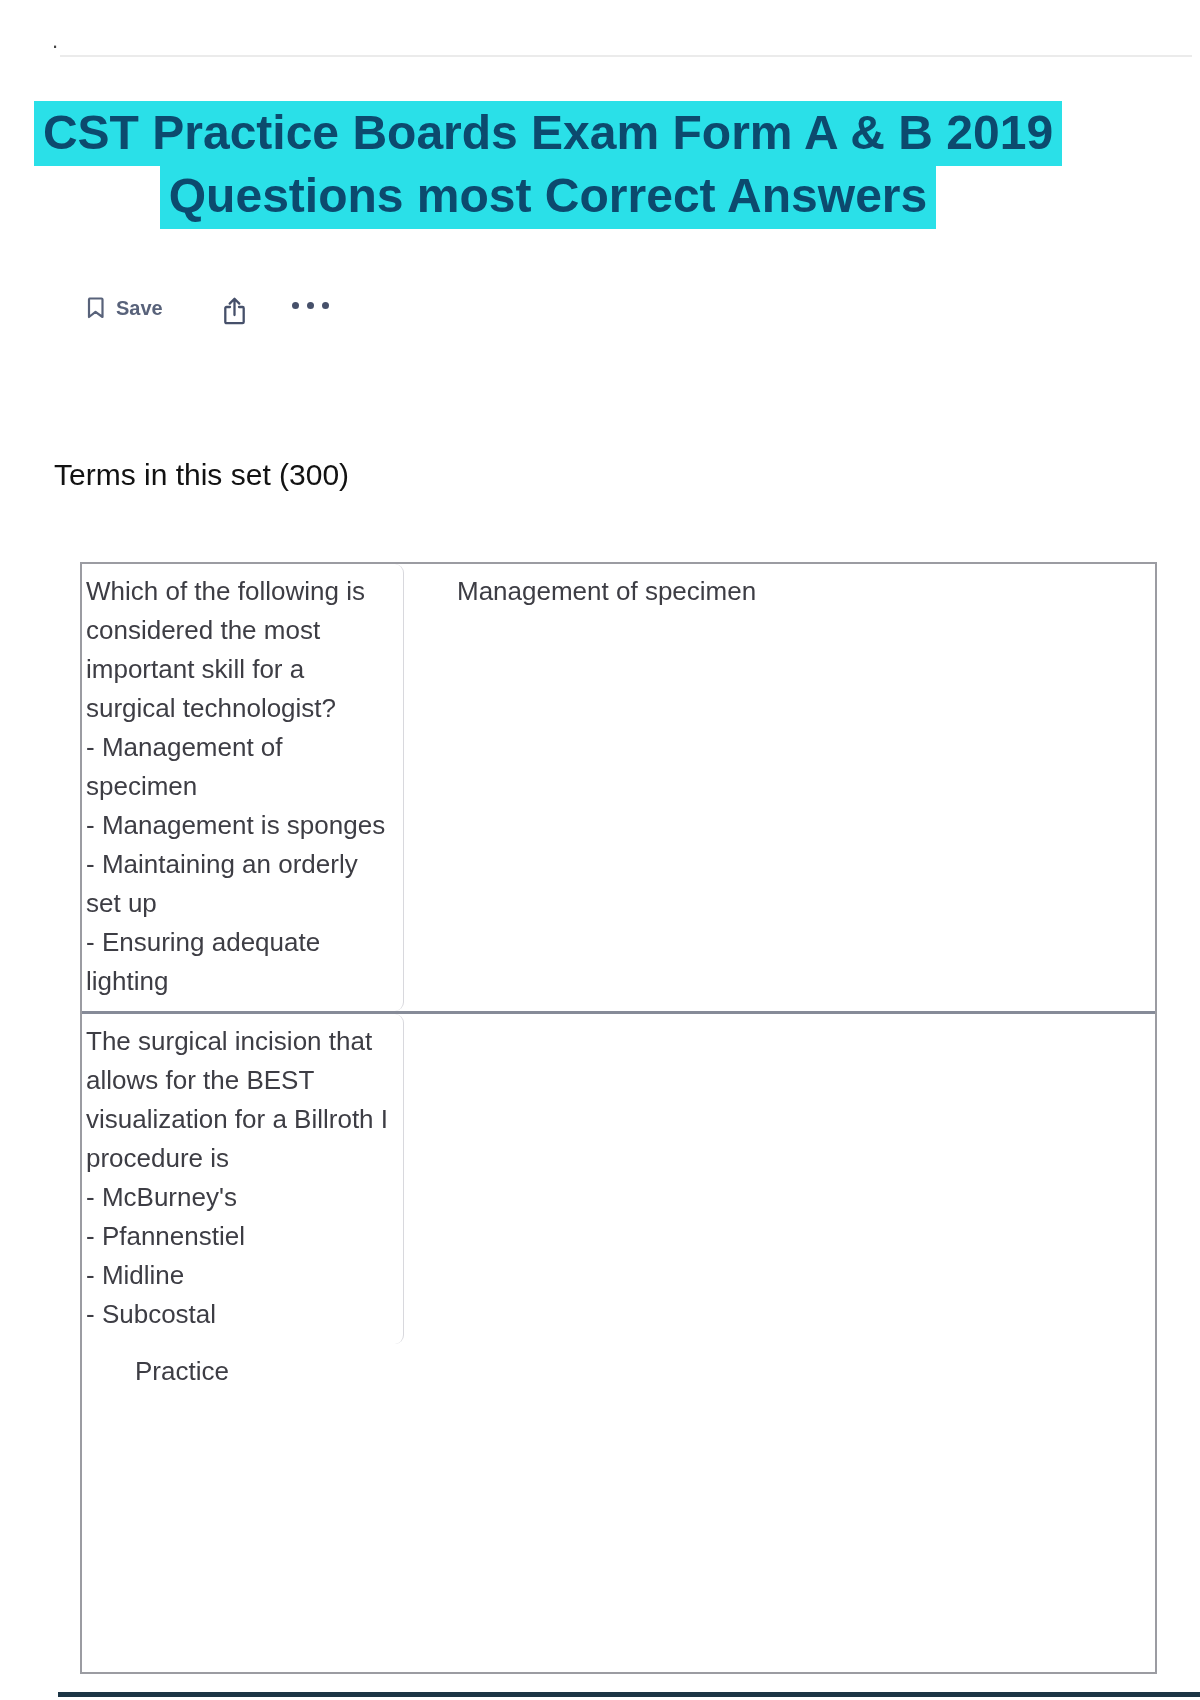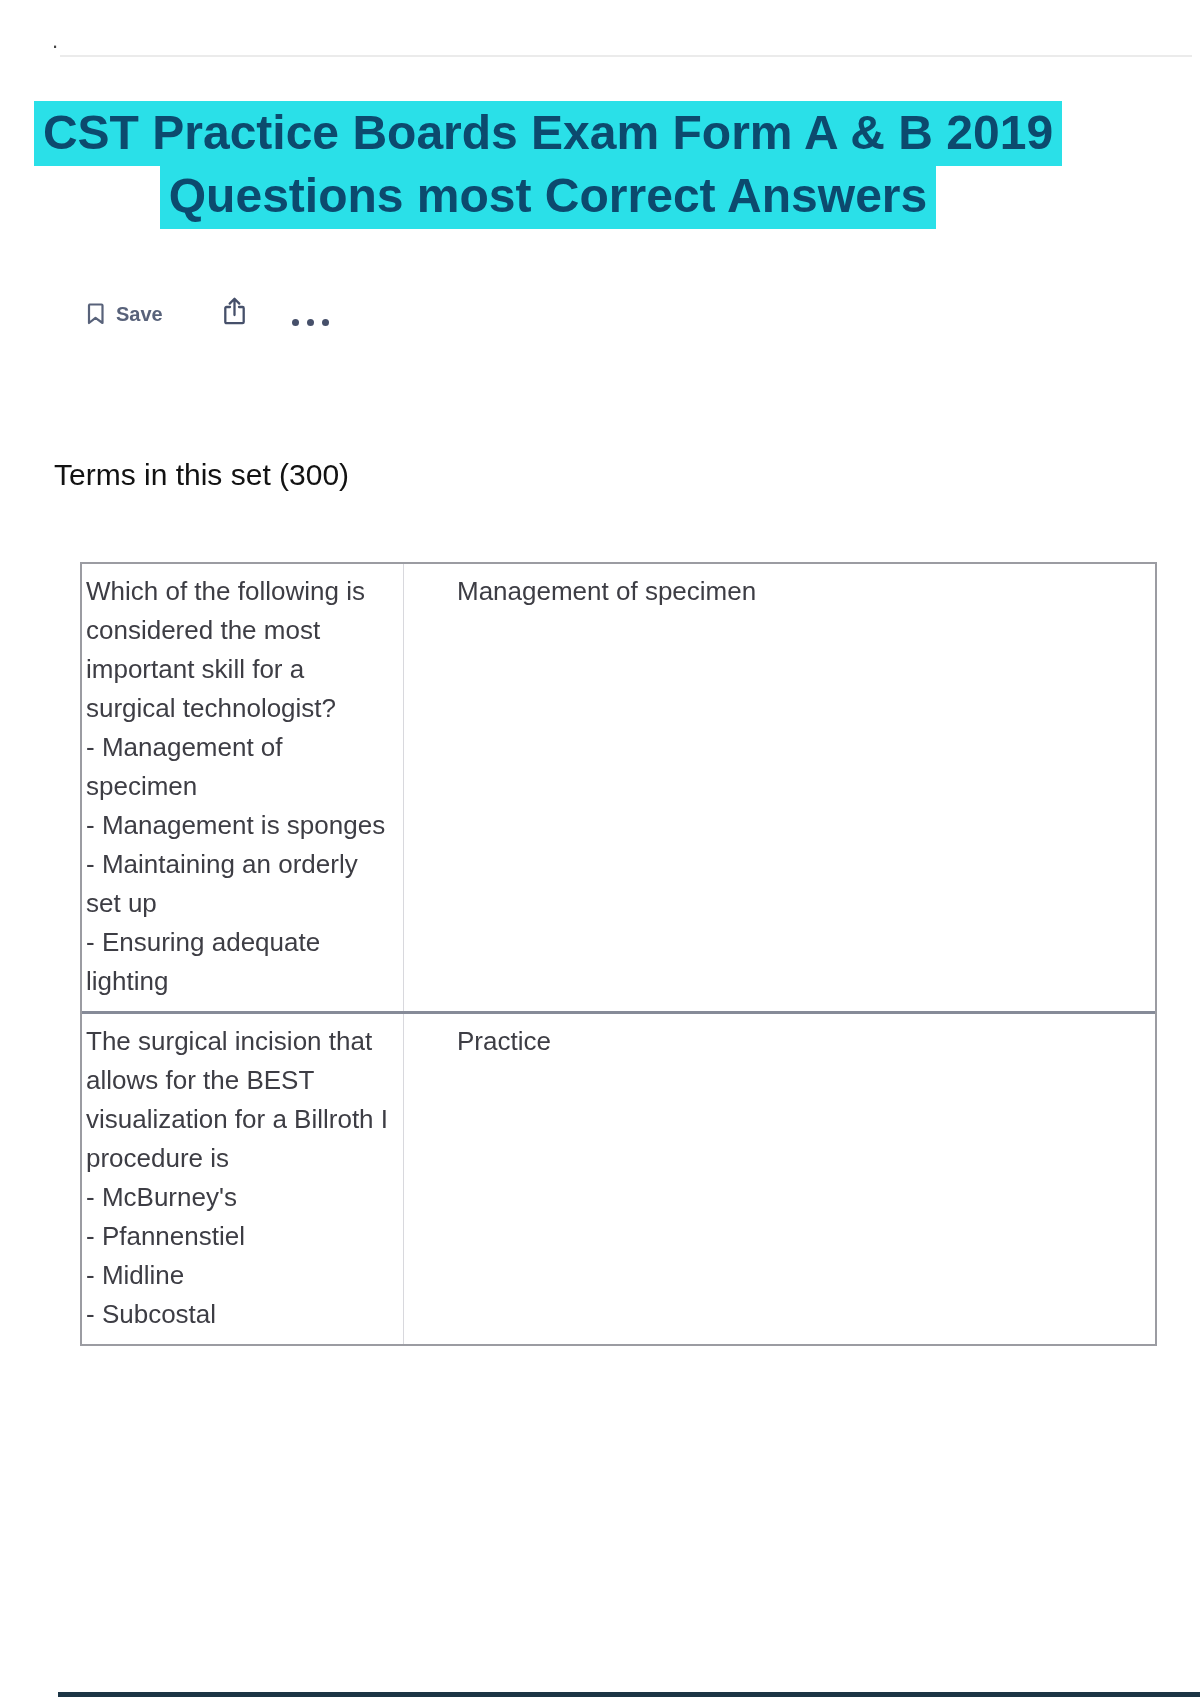--- a/index.html
+++ b/index.html
@@ -56,21 +56,21 @@
     padding: 5px 9px 7px 9px;
   }
 
   
   .toolbar {
     position: absolute;
     left: 86px;
     top: 296px;
     height: 30px;
     display: flex;
-    align-items: flex-end;
+    align-items: flex-start;
     color: #58627a;
   }
   .save-btn {
     display: flex;
     align-items: center;
     gap: 11px;
     cursor: pointer;
   }
   .save-label {
     font-size: 20px;
@@ -108,27 +108,28 @@
   .terms-table {
     position: absolute;
     left: 80px;
     top: 562px;
     width: 1077px;
     border: 2px solid #9b9ca2;
     box-sizing: border-box;
     background: #fff;
   }
   .t-row { display: flex; }
-  .t-row + .t-row { border-top: 3px solid #868b98; }
+  .t-row + .t-row { border-top: 3px solid #868b98; flex-direction: column; }
   .cell {
     font-size: 26px;
     line-height: 39px;
     color: #3d3d44;
     white-space: pre-line;
     box-sizing: border-box;
+    border-radius: 9px;
   }
   .cell.term {
     width: 322px;
     border-right: 1px solid #d8d8dd;
     padding: 8px 4px 10px 4px;
   }
   .cell.definition {
     flex: 1;
     padding: 8px 12px 6px 53px;
   }

